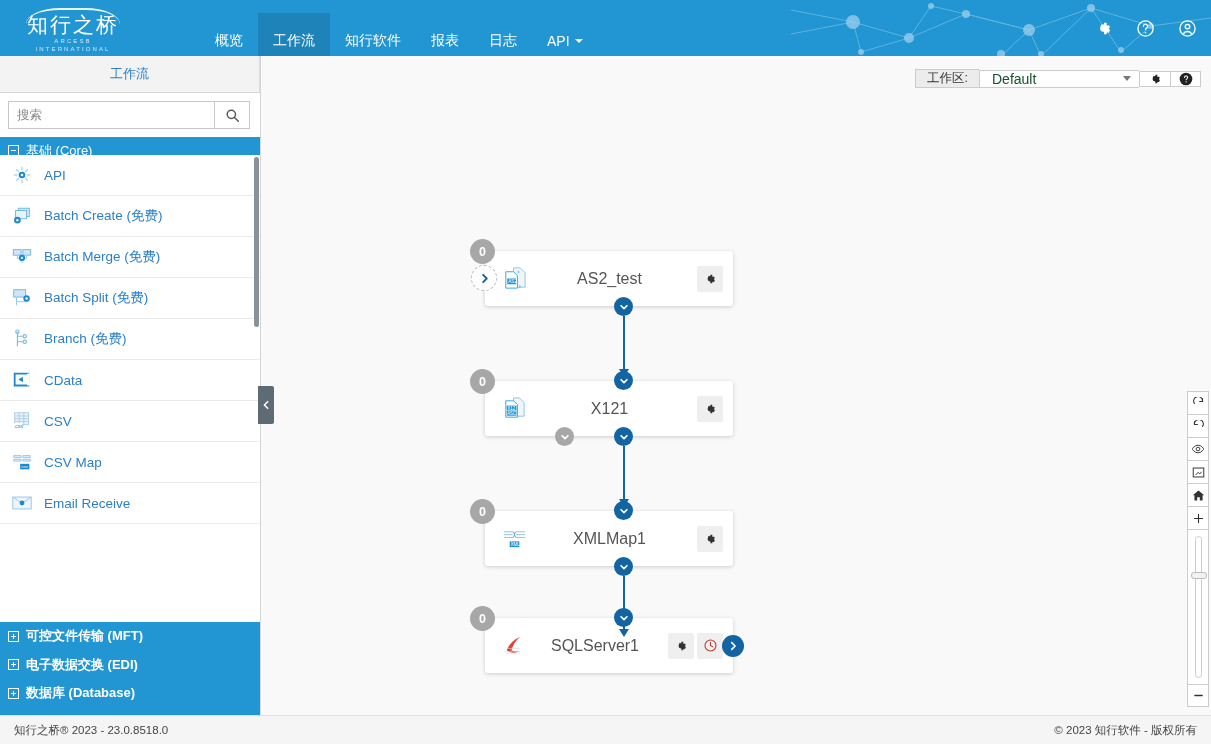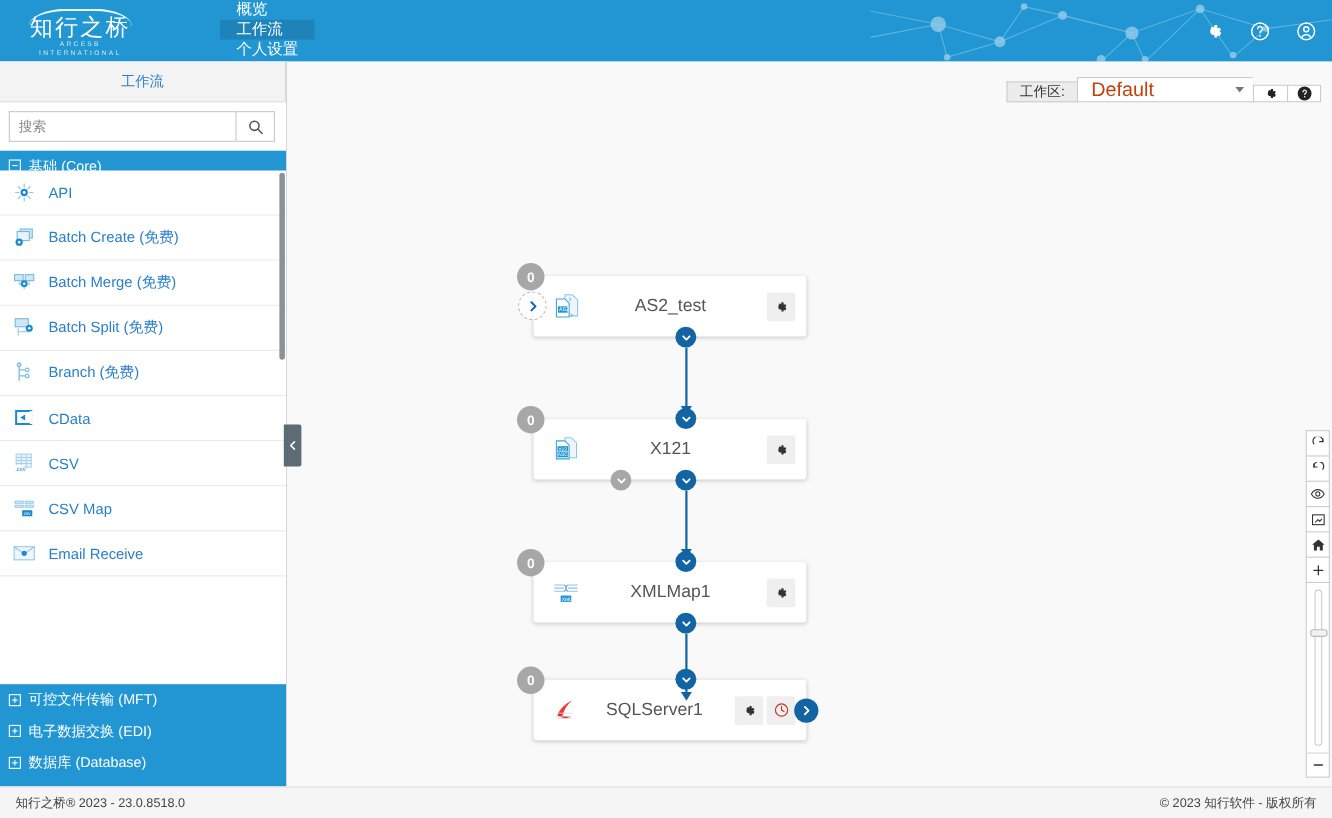--- a/index.html
+++ b/index.html
@@ -31,21 +31,21 @@
     position: absolute; left: 0; top: 6px; width: 110px;
     font-size: 21px; letter-spacing: 2px; line-height: 26px;
     font-family: "Liberation Serif", "DejaVu Serif", serif;
     font-weight: 400;
   }
   .logo-en {
     position: absolute; left: 0; top: 31px; width: 110px;
     font-size: 6px; letter-spacing: 2.1px; line-height: 8px;
     color: rgba(255,255,255,.8);
   }
-  .nav { position: absolute; left: 200px; top: 0; height: 56px; display: flex; flex-direction: column; }
+  .nav { position: absolute; left: 200px; top: 13px; height: 56px; display: flex; }
   .nav-item {
     height: 56px; padding: 0 15px; display: flex; align-items: center;
     color: #ffffff; font-size: 14px; cursor: pointer; white-space: nowrap;
   }
   .nav-item.active { background: rgba(0,0,0,.12); }
   .nav-caret {
     display: inline-block; margin-left: 5px;
     border-left: 4px solid transparent; border-right: 4px solid transparent;
     border-top: 4px solid #fff;
   }
@@ -98,50 +98,50 @@
     font-size: 13.5px; color: #2a7fc9;
   }
   .port-icon { width: 24px; height: 24px; flex: none; display: flex; align-items: center; justify-content: center; }
   .list-scroll {
     position: absolute; right: 1px; top: 2px; width: 5px; height: 170px;
     background: #8a9299; border-radius: 3px;
   }
   .cat-list { position: absolute; left: 0; top: 566px; width: 260px; background: #2196d3; }
   .cat-item {
     height: 28.5px; display: flex; align-items: center; gap: 7px; padding-left: 8px;
-    color: #fff; font-size: 13px; cursor: pointer;
+    color: #fff; font-size: 13px; cursor: pointer; font-weight: bold;
   }
   .side-footer {
     position: absolute; left: 0; bottom: 0; width: 260px; height: 29px;
     display: flex; align-items: center; padding-left: 14px;
     font-size: 11.5px; color: #444; background: #f5f5f5;
   }
 
   
   .collapse-handle {
     position: absolute; left: 258px; top: 386px; width: 16px; height: 38px;
     background: #5d6b75; border-radius: 0 2px 2px 0; cursor: pointer;
     display: flex; align-items: center; justify-content: center; color: #fff;
     z-index: 30;
   }
 
   
   .main {
     position: absolute; left: 261px; top: 56px; width: 950px; height: 659px;
     background: #f9f9f9;
   }
-  .ws-bar { position: absolute; right: 10px; top: 8px; display: flex; align-items: flex-end; height: 29px; }
+  .ws-bar { position: absolute; right: 10px; top: 8px; display: flex; align-items: center; height: 29px; }
   .ws-label {
     display: flex; align-items: center; padding: 0 11px; font-size: 12.5px; color: #333;
     background: #ececec; border: 1px solid #ccc; border-right: none;
   }
   .ws-select {
     width: 160px; display: flex; align-items: center; justify-content: space-between;
     padding: 0 8px 0 12px; background: #fff; border: 1px solid #ccc; border-right: none;
-    font-size: 18px; color: #c2410c; cursor: pointer; gap: 28px;
+    font-size: 14px; color: #14532d; cursor: pointer; gap: 28px;
   }
   .ws-caret { border-left: 4px solid transparent; border-right: 4px solid transparent; border-top: 5px solid #777; }
   .ws-btn {
     width: 31px; background: #fff; border: 1px solid #ccc; border-right: none;
     display: flex; align-items: center; justify-content: center; cursor: pointer; color: #222;
   }
   .ws-btn:last-child { border-right: 1px solid #ccc; }
 
   
   .canvas { position: absolute; left: 0; top: 45px; width: 950px; height: 614px; overflow: hidden; }
@@ -248,21 +248,21 @@
     </div>
 
     <div class="nav">
       <div class="nav-item">
           <span>概览</span>
         </div>
       <div class="nav-item active">
           <span>工作流</span>
         </div>
       <div class="nav-item">
-          <span>个人设置</span>
+          <span>知行软件</span>
         </div>
       <div class="nav-item">
           <span>报表</span>
         </div>
       <div class="nav-item">
           <span>日志</span>
         </div>
       <div class="nav-item">
         <span>API</span>
         <span class="nav-caret"></span>

